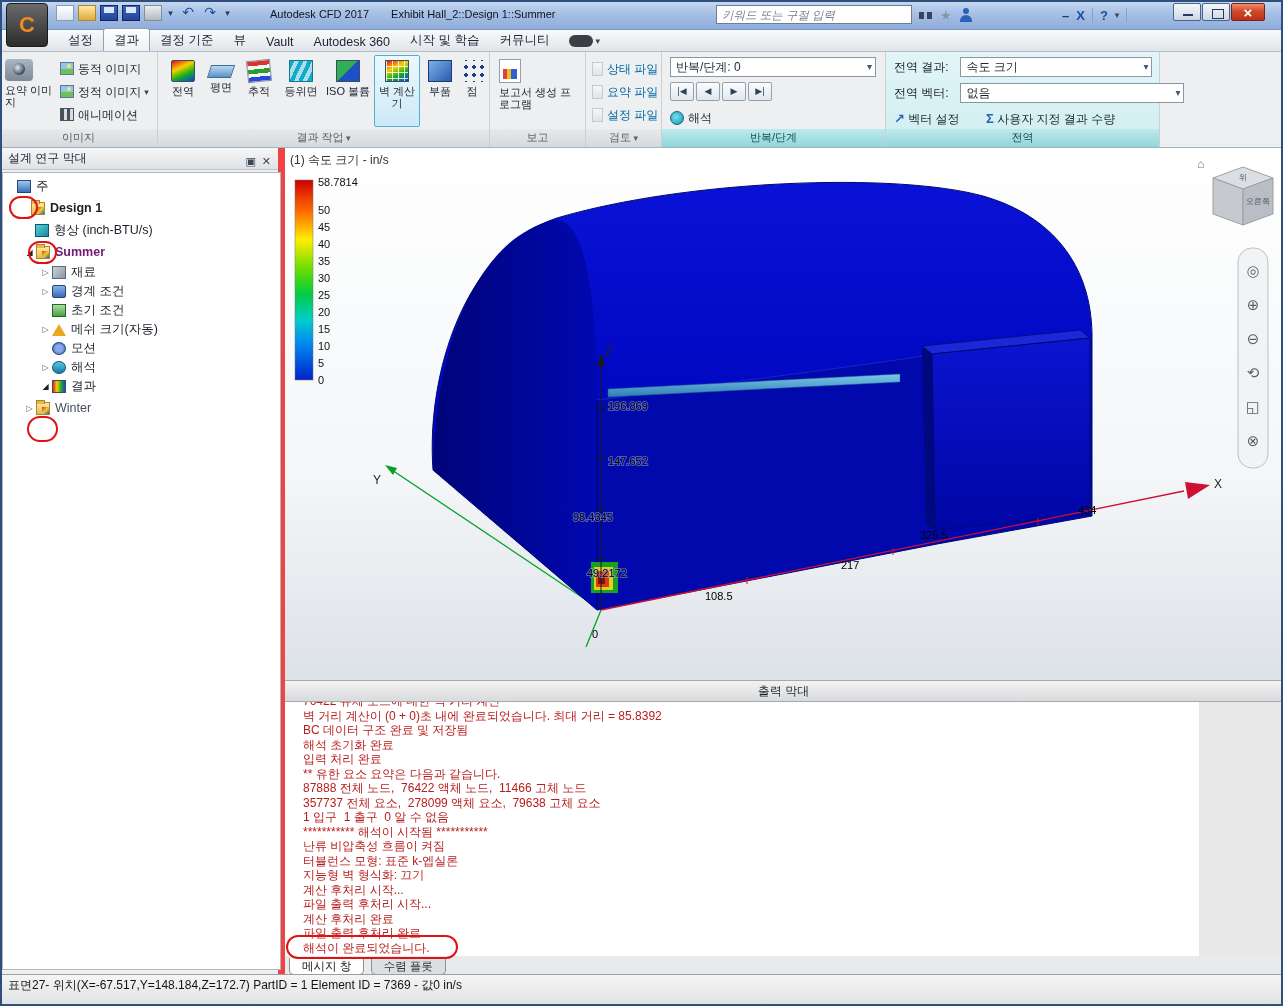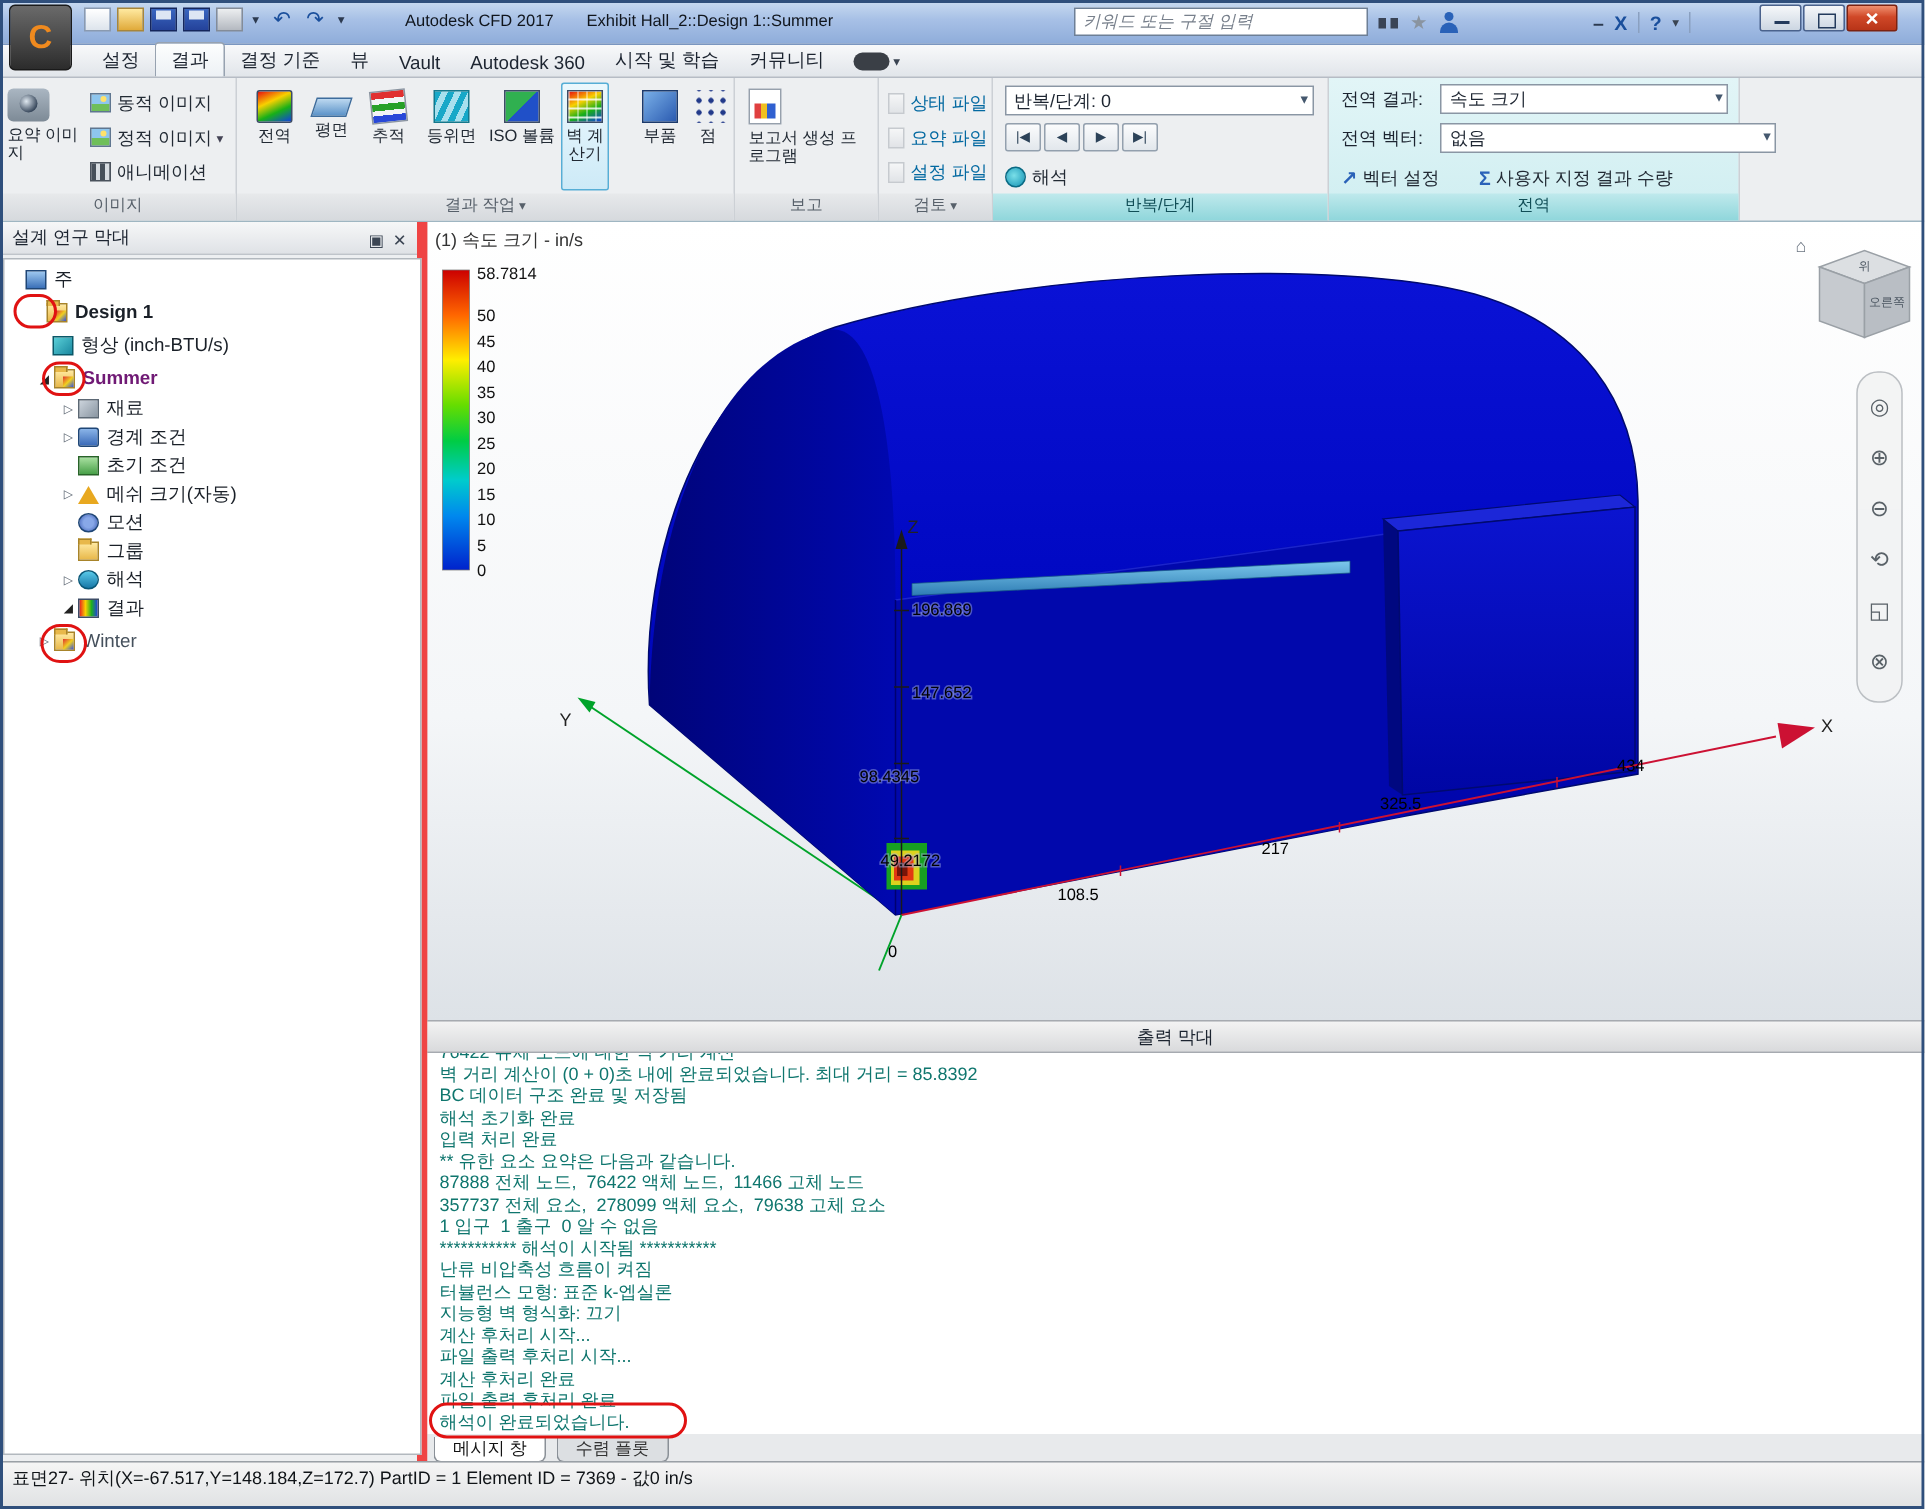--- a/index.html
+++ b/index.html
@@ -150,22 +150,22 @@
   .ticklbl{font-size:11px;fill:#111}
   .dim{font-size:11px;fill:#000;paint-order:stroke;stroke:#aab8e8;stroke-width:2px;stroke-opacity:.45}
   .dim2{font-size:11px;fill:#000}
   .cubelbl{font-size:8px;fill:#4a5560}
   .navg{font-size:15px;fill:#5a6268}
 
   
   #outheader{position:absolute;left:285px;top:680px;width:998px;height:22px;
     background:linear-gradient(#f3f3f3,#d9dadc);border:1px solid #a6aab0;border-left:none;
     text-align:center;font-size:12px;color:#1c2430;line-height:20px}
-  #outtext{position:absolute;left:285px;top:702px;width:998px;height:254px;background:#fff;
-    overflow:hidden;padding-left:8px;font-size:12px;line-height:14.5px;color:#0f766e}
+  #outtext{position:absolute;left:285px;top:702px;width:914px;height:254px;background:#fff;
+    overflow:hidden;padding-left:18px;font-size:12px;line-height:14.5px;color:#b91c1c}
   .oline{white-space:pre}
   .oline:first-child{margin-top:-8px}
   #outtabs{position:absolute;left:285px;top:956px;width:998px;height:18px;background:#e8eaec;padding-left:4px}
   .otab{display:inline-block;padding:0 12px;font-size:11.5px;line-height:16px;border:1px solid #8a9097;border-top:none;
     border-radius:0 0 5px 5px;background:#dcdfe2;color:#333;margin-right:2px}
   .otab.active{background:#fff;color:#111}
 
   
   #statusbar{position:absolute;left:0;top:974px;width:1283px;height:32px;
     background:linear-gradient(#f5f5f5,#dfe1e3);border-top:1px solid #9aa0a6;
@@ -257,21 +257,21 @@
     </div>
     <div class="tbtn" style="left:82px;width:38px">
       <span class="ri i24 i-trace"></span><br><span>추적</span>
     </div>
     <div class="tbtn" style="left:120px;width:46px">
       <span class="ri i24 i-iso"></span><br><span>등위면</span>
     </div>
     <div class="tbtn" style="left:166px;width:48px">
       <span class="ri i24 i-isovol"></span><br><span>ISO 볼륨</span>
     </div>
-    <div class="tbtn sel" style="left:216px;width:32px">
+    <div class="tbtn sel" style="left:216px;width:46px">
       <span class="ri i24 i-wall"></span><br><span>벽 계산기</span>
     </div>
     <div class="tbtn" style="left:264px;width:36px">
       <span class="ri i24 i-part"></span><br><span>부품</span>
     </div>
     <div class="tbtn" style="left:300px;width:28px">
       <span class="ri i24 i-point"></span><br><span>점</span>
     </div>
     <div class="glabel"><span>결과 작업</span><span class="gcaret"></span></div>
   </div>
@@ -373,25 +373,20 @@
     </div>
     <div class="trow h19" style="padding-left:36px">
       <span class="arr arr-c"></span>
       <span class="ticon t-mesh"></span>
       <span>메쉬 크기(자동)</span>
     </div>
     <div class="trow h19" style="padding-left:36px">
       <span class="arr arr-n"></span>
       <span class="ticon t-motion"></span>
       <span>모션</span>
-    </div>
-    <div class="trow h19" style="padding-left:36px">
-      <span class="arr arr-n"></span>
-      <span class="ticon t-folder"></span>
-      <span>그룹</span>
     </div>
     <div class="trow h19" style="padding-left:36px">
       <span class="arr arr-c"></span>
       <span class="ticon t-solve"></span>
       <span>해석</span>
     </div>
     <div class="trow h19" style="padding-left:36px">
       <span class="arr arr-e"></span>
       <span class="ticon t-result"></span>
       <span>결과</span>

